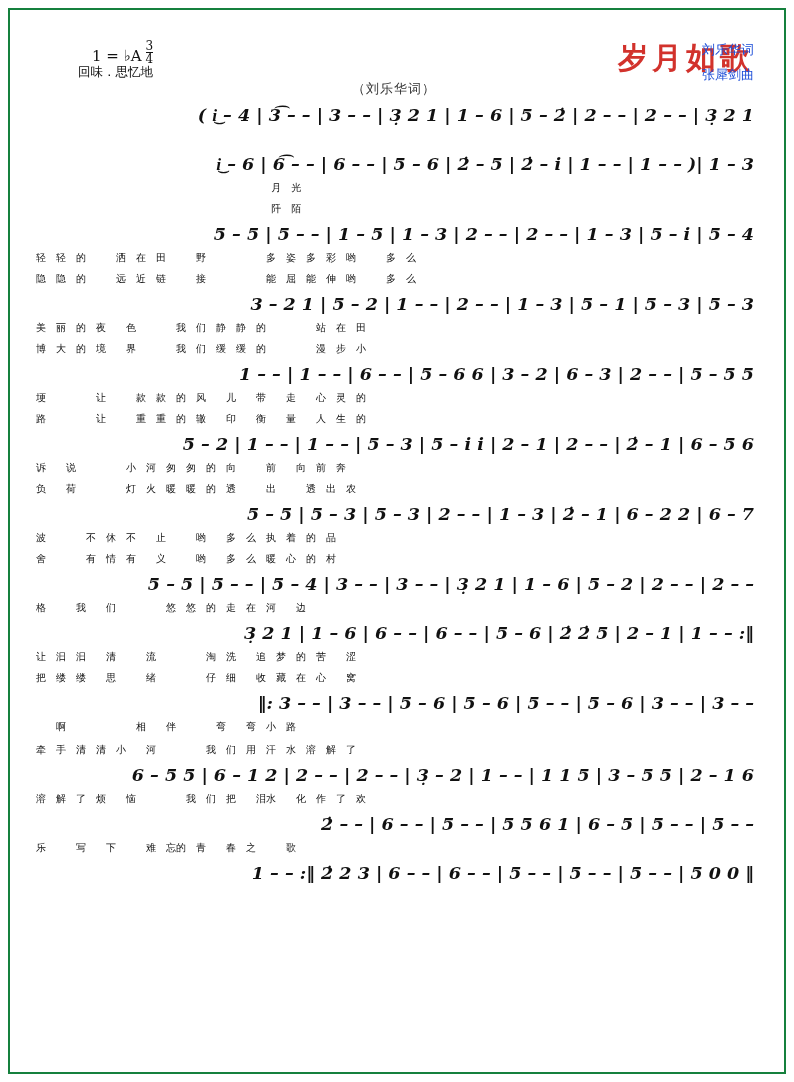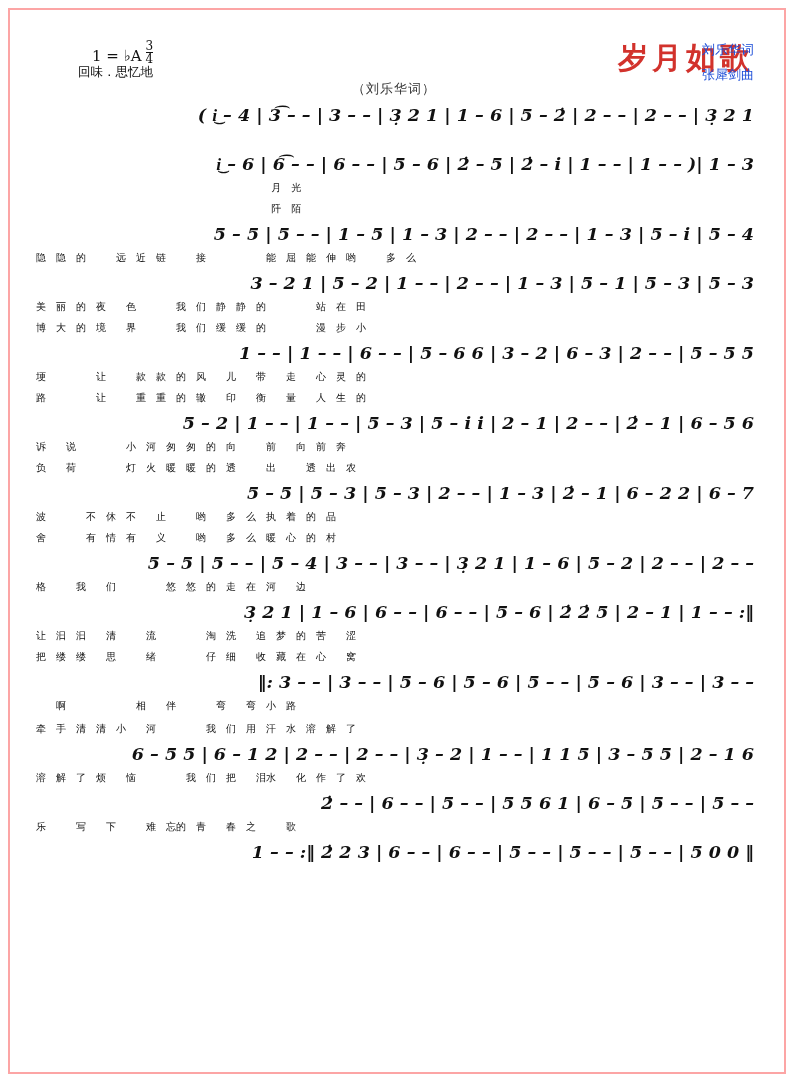--- a/index.html
+++ b/index.html
@@ -7,21 +7,21 @@
     width:794px;height:1082px;
     background:#ffffff;
     font-family:"DejaVu Sans","Liberation Sans",sans-serif;
     position:relative;
     overflow:hidden;
   }
   .sheet{
     position:absolute;
     left:8px;top:8px;
     width:778px;height:1066px;
-    border:2px solid #fca5a5;
+    border:2px solid #15803d;
     box-sizing:border-box;
     background:#fff;
   }
   .inner{
     position:absolute;
     left:24px;top:14px;
     width:720px;height:1030px;
   }
 
   
@@ -121,20 +121,21 @@
     </div>
 
     <div class="system">
       <div class="notes">i͜ – 6 | 6͡ – – | 6 – – | 5 – 6 | 2̇ – 5 | 2̇ – i | 1 – – | 1 – – )| 1 – 3</div>
       <div class="lyric">                                                                          月　光</div>
       <div class="lyric">                                                                          阡　陌</div>
     </div>
 
     <div class="system">
       <div class="notes">5 – 5 | 5 – – | 1 – 5 | 1 – 3 | 2 – – | 2 – – | 1 – 3 | 5 – i | 5 – 4</div>
+      <div class="lyric">轻　轻　的　　　洒　在　田　　　野　　　　　　多　姿　多　彩　哟　　　多　么</div>
       <div class="lyric">隐　隐　的　　　远　近　链　　　接　　　　　　能　屈　能　伸　哟　　　多　么</div>
     </div>
 
     <div class="system">
       <div class="notes">3 – 2 1 | 5 – 2 | 1 – – | 2 – – | 1 – 3 | 5 – 1 | 5 – 3 | 5 – 3</div>
       <div class="lyric">美　丽　的　夜　　色　　　　我　们　静　静　的　　　　　站　在　田</div>
       <div class="lyric">博　大　的　境　　界　　　　我　们　缓　缓　的　　　　　漫　步　小</div>
     </div>
 
     <div class="system">

